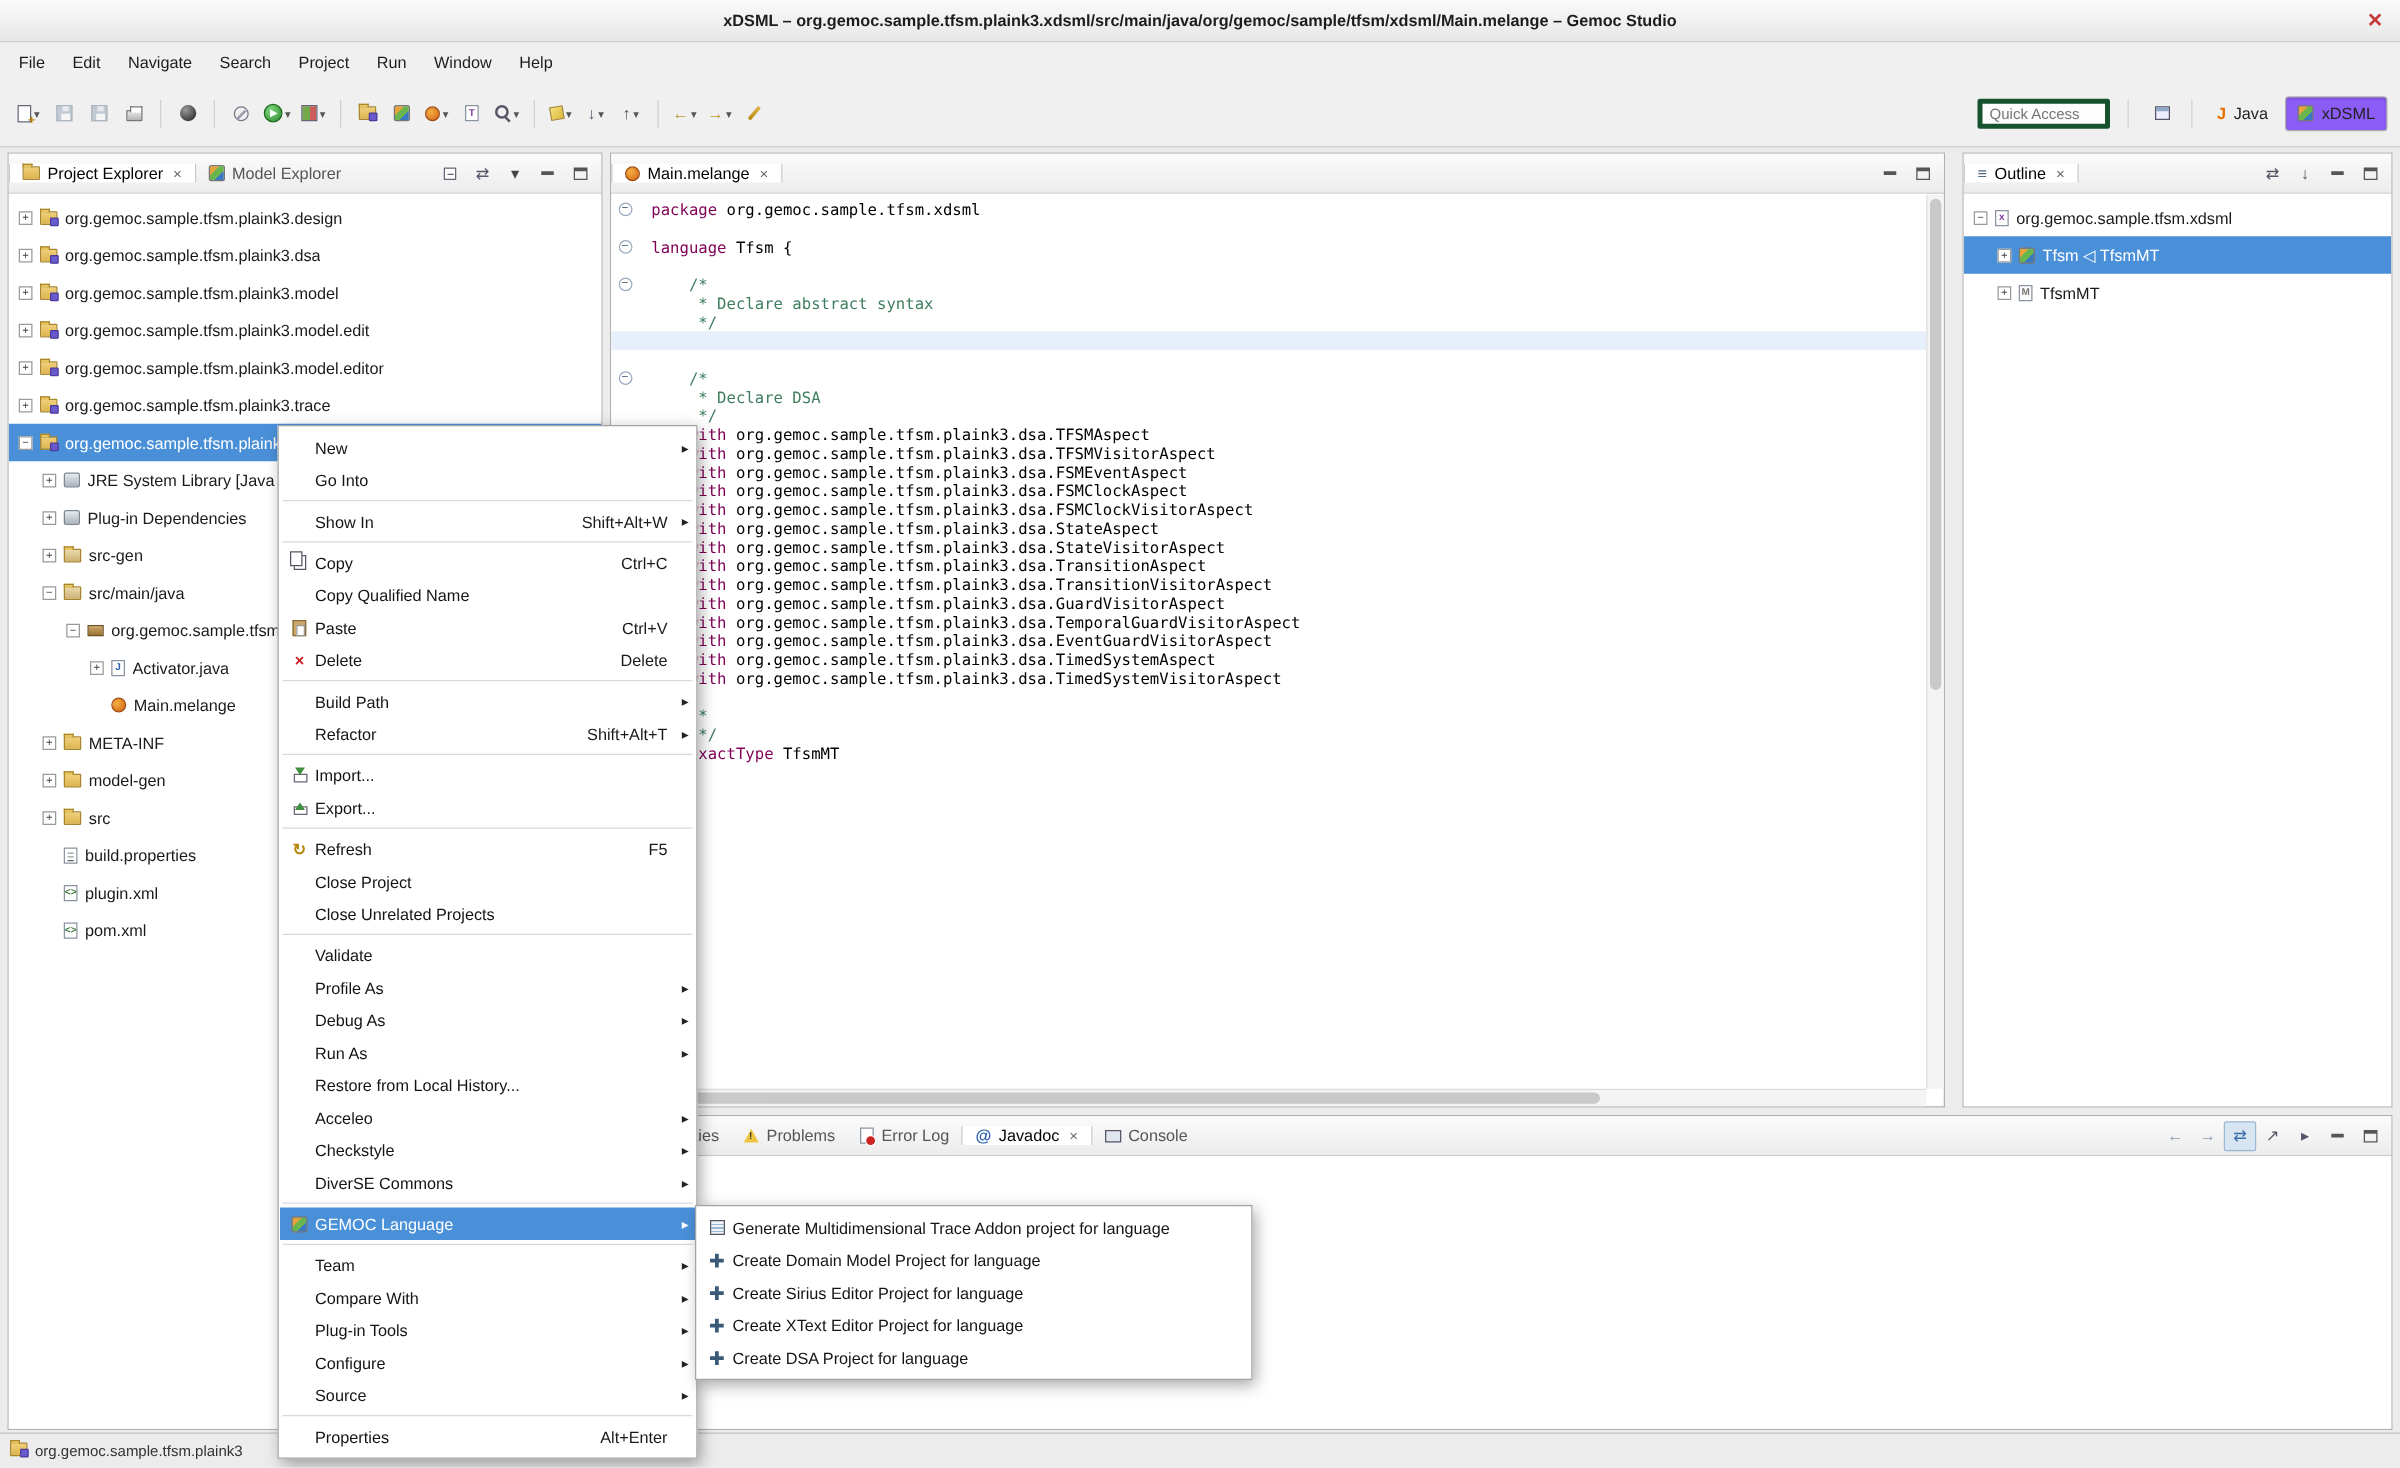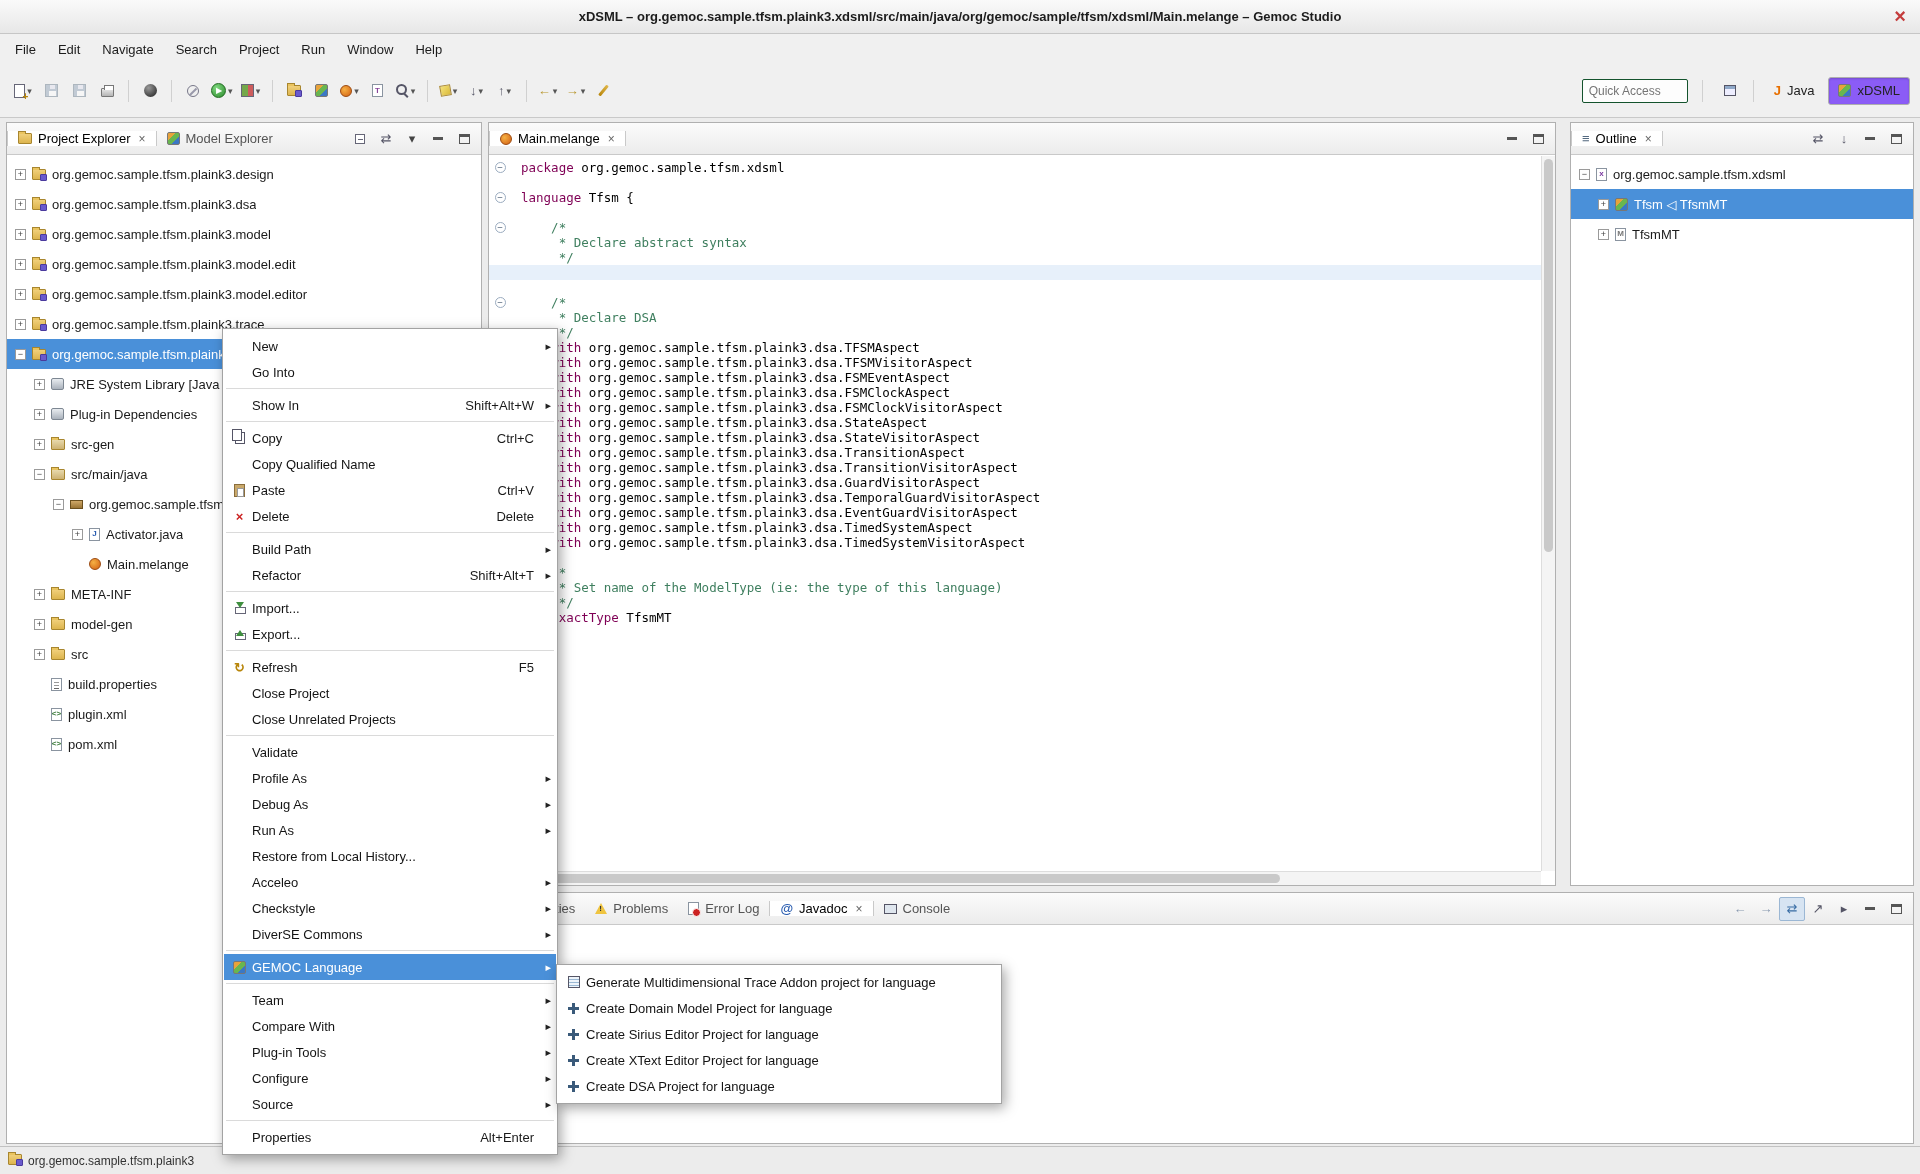--- a/index.html
+++ b/index.html
@@ -14,21 +14,21 @@
 
 #menubar{position:absolute;left:0;top:34px;width:100%;height:30px;display:flex;align-items:center;padding-left:4px;background:#f0f0f0}
 .mb-item{padding:4px 11px;font-size:13px;color:#1c1c1c}
 #toolbar{position:absolute;left:0;top:64px;width:100%;height:54px;background:#f0f0f0;border-bottom:1px solid #c9c9c9;display:flex;align-items:center;justify-content:space-between;padding:0 10px}
 #tb-left{display:flex;align-items:center;gap:2px}
 .tb-btn{height:26px;min-width:26px;display:flex;align-items:center;justify-content:center;gap:2px;padding:0 3px;border-radius:3px}
 .tb-btn.disabled{opacity:.4}
 .tb-sep{width:1px;height:22px;background:#d0d0d0;margin:0 6px;display:inline-block}
 .dd{font-size:9px;color:#555}
 #tb-right{display:flex;align-items:center;gap:8px}
-#quick-access{width:106px;height:24px;border:1px solid #14532d;border-radius:2px;background:#fdfdfd;font-size:12px;padding:0 6px;color:#333;font-family:"Liberation Sans",sans-serif}
+#quick-access{width:106px;height:24px;border:4px solid #14532d;border-radius:2px;background:#fdfdfd;font-size:12px;padding:0 6px;color:#333;font-family:"Liberation Sans",sans-serif}
 #persp-area{display:flex;align-items:center;gap:4px}
 .persp{display:flex;align-items:center;gap:6px;height:28px;padding:0 9px;font-size:13px;color:#222;border:1px solid transparent;border-radius:3px}
 .persp.active{background:#8b5cf6;border-color:#aeaeae;box-shadow:inset 0 1px 2px rgba(0,0,0,.18)}
 
 
 .panel{position:absolute;background:#fff;border:1px solid #b0b0b0}
 #pe{left:6px;top:122px;width:476px;height:1022px}
 #editor{left:488px;top:122px;width:1068px;height:764px}
 #outline{left:1570px;top:122px;width:344px;height:764px}
 #bottom{left:488px;top:892px;width:1426px;height:252px}
@@ -62,21 +62,21 @@
 .str{color:#2a00ff}
 .cmt{color:#3f7f5f}
 .pln{color:#000}
 .vsb{position:absolute;top:33px;right:0;bottom:14px;width:14px;background:#f4f4f4;border-left:1px solid #ddd}
 .vsb>.thumb{position:absolute;left:2px;right:2px;top:3px;height:55%;background:#c9c9c9;border-radius:6px}
 .hsb{position:absolute;left:0;right:14px;bottom:0;height:14px;background:#f4f4f4;border-top:1px solid #ddd}
 .hsb>.thumb{position:absolute;top:2px;bottom:2px;left:2px;width:75%;background:#c9c9c9;border-radius:6px}
 
 
 .menu{position:absolute;background:#fff;border:1px solid #a3a3a3;box-shadow:3px 4px 12px rgba(0,0,0,.35);padding:4px 1px;font-size:13px}
-#context-menu{left:222px;top:328px;width:336px;z-index:60}
+#context-menu{left:222px;top:340px;width:336px;z-index:60}
 #gemoc-submenu{left:556px;top:964px;width:446px;z-index:70}
 .mitem{height:26px;display:flex;align-items:center;padding:0 5px 0 3px;color:#141414}
 .mic{width:25px;flex:none;display:flex;align-items:center;justify-content:center}
 .mlabel{white-space:nowrap}
 .mspacer{flex:1}
 .msc{color:#1a1a1a;padding-right:4px;white-space:nowrap}
 .marrow{width:13px;flex:none;text-align:right;color:#222;font-size:11px}
 .mitem.hl{background:#4a90d9;color:#fff}
 .mitem.hl .msc,.mitem.hl .marrow{color:#fff}
 .msep{height:1px;background:#dadada;margin:3px 2px}
@@ -428,21 +428,20 @@
       <div class="cline"><span class="cfold"></span><span class="ctext"><span class="pln">    </span><span class="kw">with</span><span class="pln"> org.gemoc.sample.tfsm.plaink3.dsa.StateVisitorAspect</span></span></div>
       <div class="cline"><span class="cfold"></span><span class="ctext"><span class="pln">    </span><span class="kw">with</span><span class="pln"> org.gemoc.sample.tfsm.plaink3.dsa.TransitionAspect</span></span></div>
       <div class="cline"><span class="cfold"></span><span class="ctext"><span class="pln">    </span><span class="kw">with</span><span class="pln"> org.gemoc.sample.tfsm.plaink3.dsa.TransitionVisitorAspect</span></span></div>
       <div class="cline"><span class="cfold"></span><span class="ctext"><span class="pln">    </span><span class="kw">with</span><span class="pln"> org.gemoc.sample.tfsm.plaink3.dsa.GuardVisitorAspect</span></span></div>
       <div class="cline"><span class="cfold"></span><span class="ctext"><span class="pln">    </span><span class="kw">with</span><span class="pln"> org.gemoc.sample.tfsm.plaink3.dsa.TemporalGuardVisitorAspect</span></span></div>
       <div class="cline"><span class="cfold"></span><span class="ctext"><span class="pln">    </span><span class="kw">with</span><span class="pln"> org.gemoc.sample.tfsm.plaink3.dsa.EventGuardVisitorAspect</span></span></div>
       <div class="cline"><span class="cfold"></span><span class="ctext"><span class="pln">    </span><span class="kw">with</span><span class="pln"> org.gemoc.sample.tfsm.plaink3.dsa.TimedSystemAspect</span></span></div>
       <div class="cline"><span class="cfold"></span><span class="ctext"><span class="pln">    </span><span class="kw">with</span><span class="pln"> org.gemoc.sample.tfsm.plaink3.dsa.TimedSystemVisitorAspect</span></span></div>
       <div class="cline"><span class="cfold"></span><span class="ctext"></span></div>
       <div class="cline"><span class="cfold"><span class="foldc">−</span></span><span class="ctext"><span class="cmt">    /*</span></span></div>
-      <div class="cline"><span class="cfold"></span><span class="ctext"><span class="cmt">     * Set name of the ModelType (ie: the type of this language)</span></span></div>
       <div class="cline"><span class="cfold"></span><span class="ctext"><span class="cmt">     */</span></span></div>
       <div class="cline"><span class="cfold"></span><span class="ctext"><span class="pln">    </span><span class="kw">exactType</span><span class="pln"> TfsmMT</span></span></div>
     </div>
   <div class="vsb">
       <div class="thumb"></div>
     </div>
   <div class="hsb">
       <div class="thumb"></div>
     </div>
 </div>

